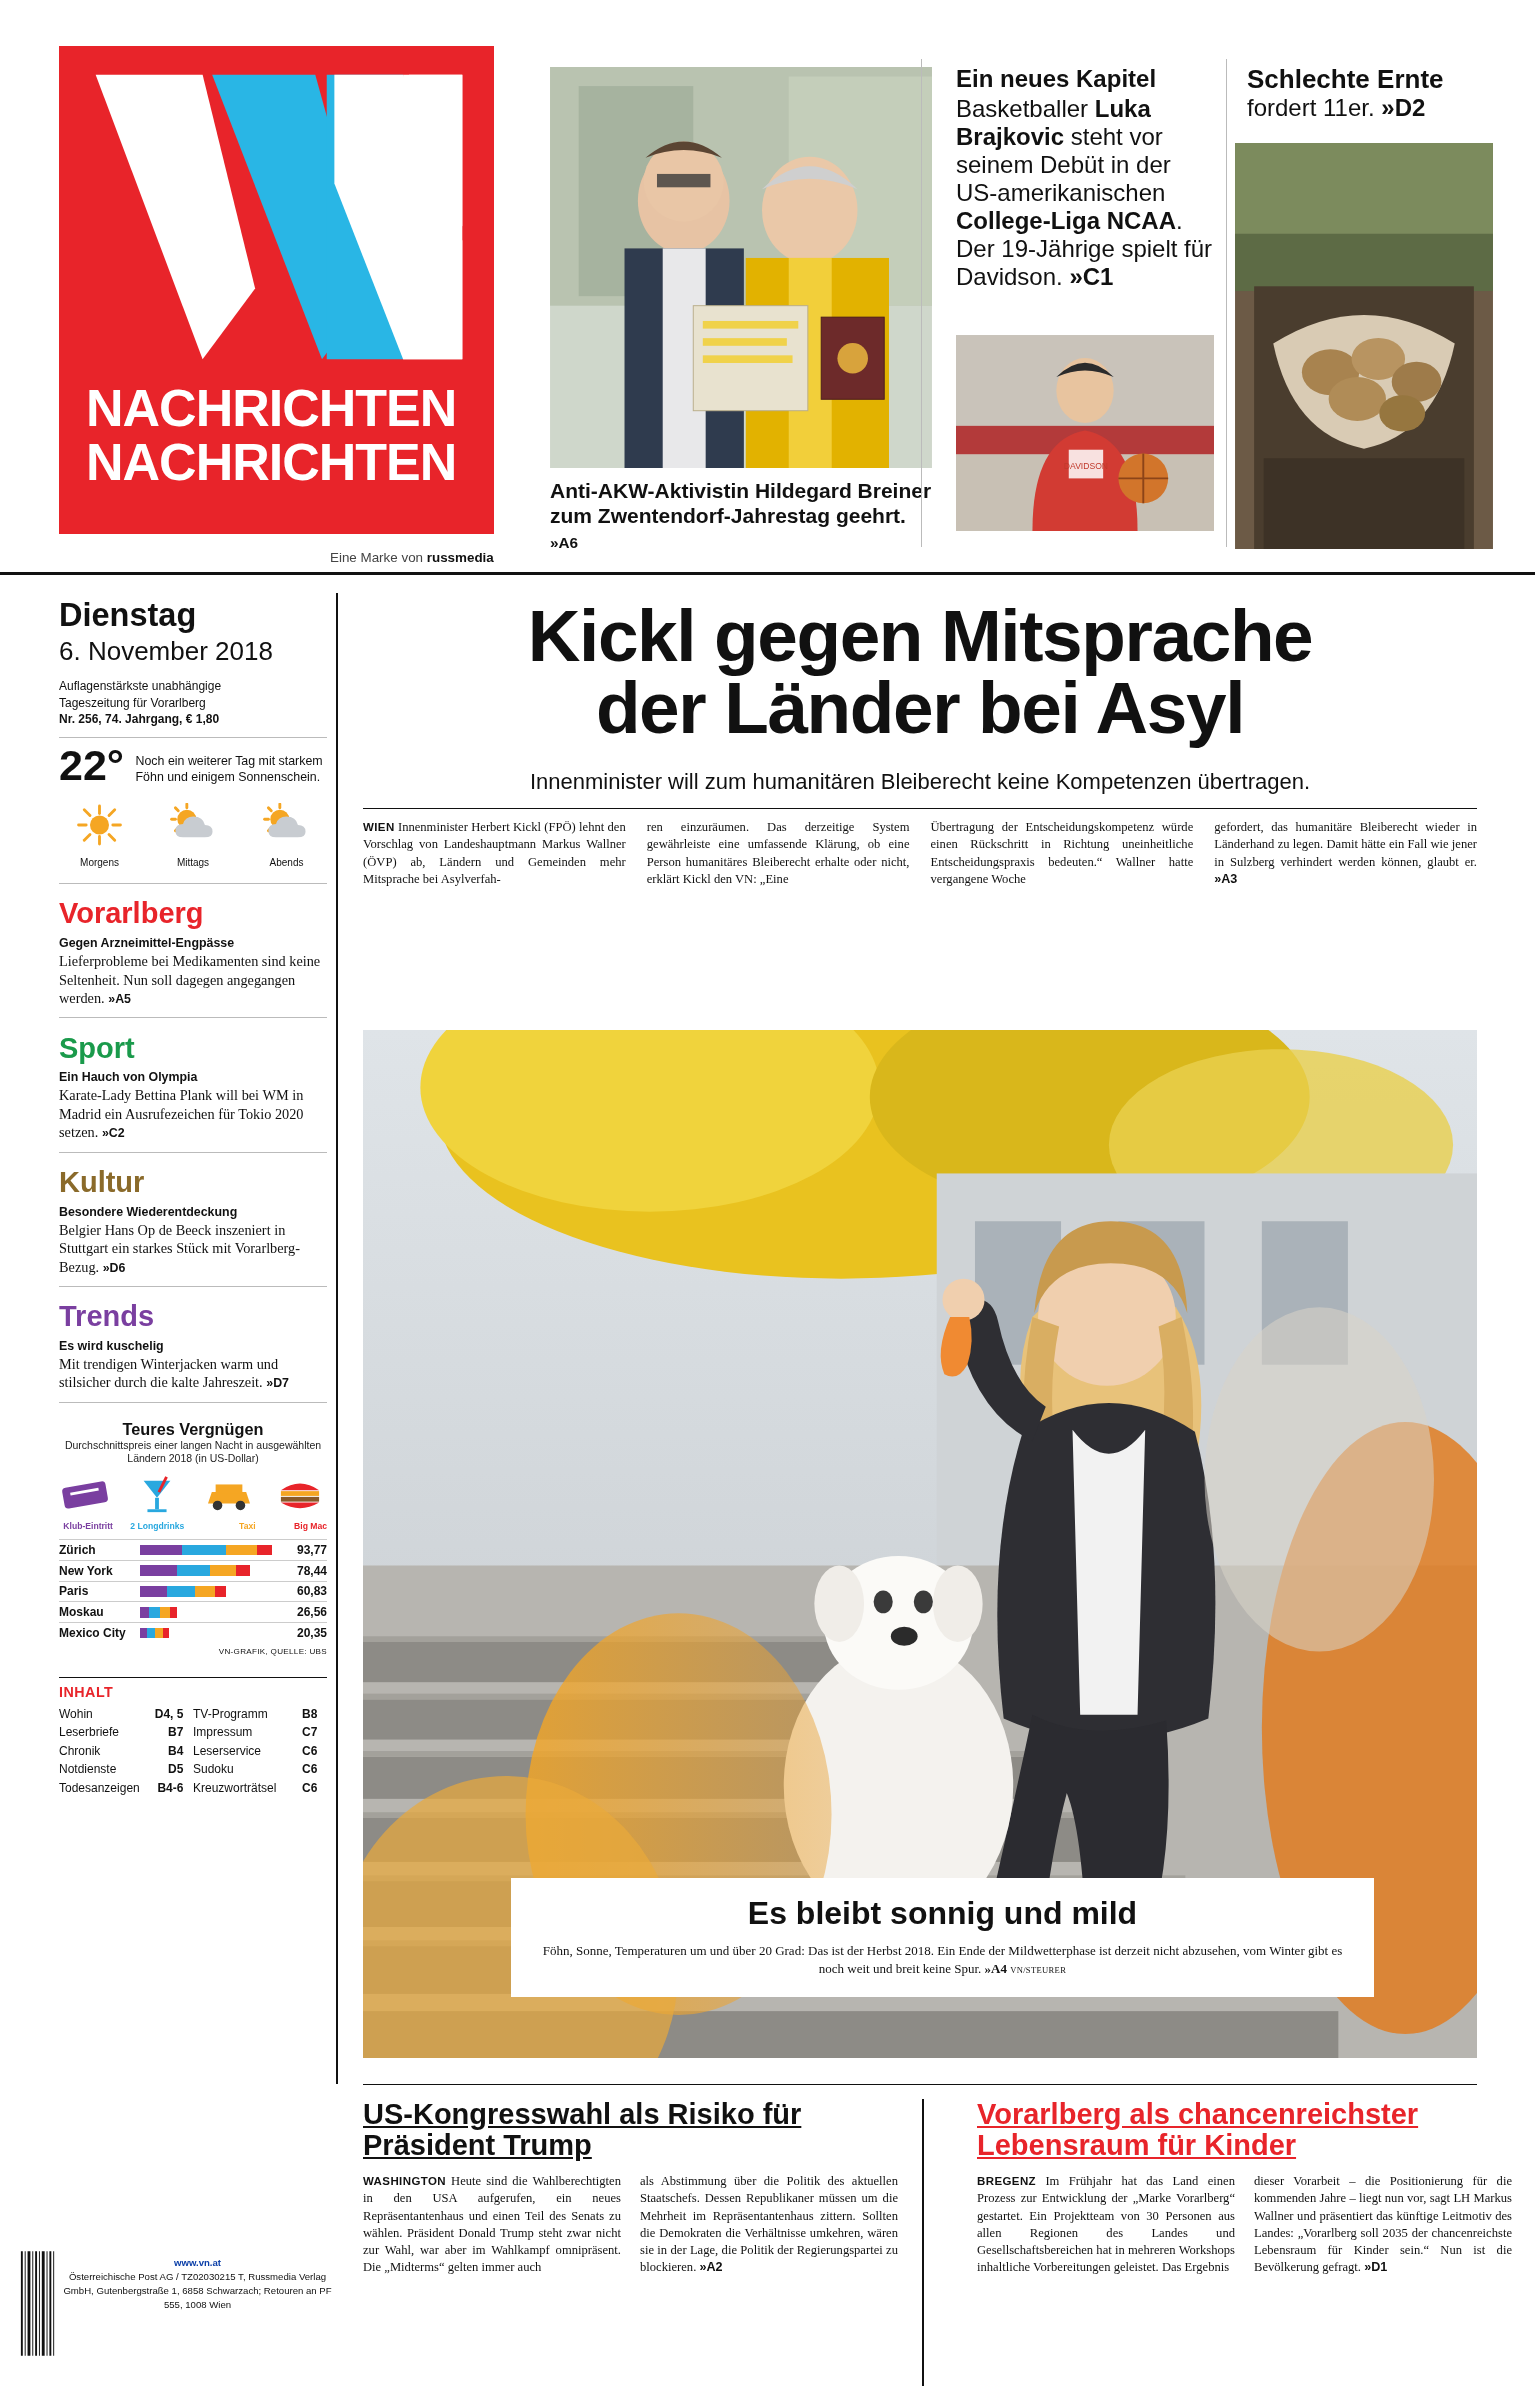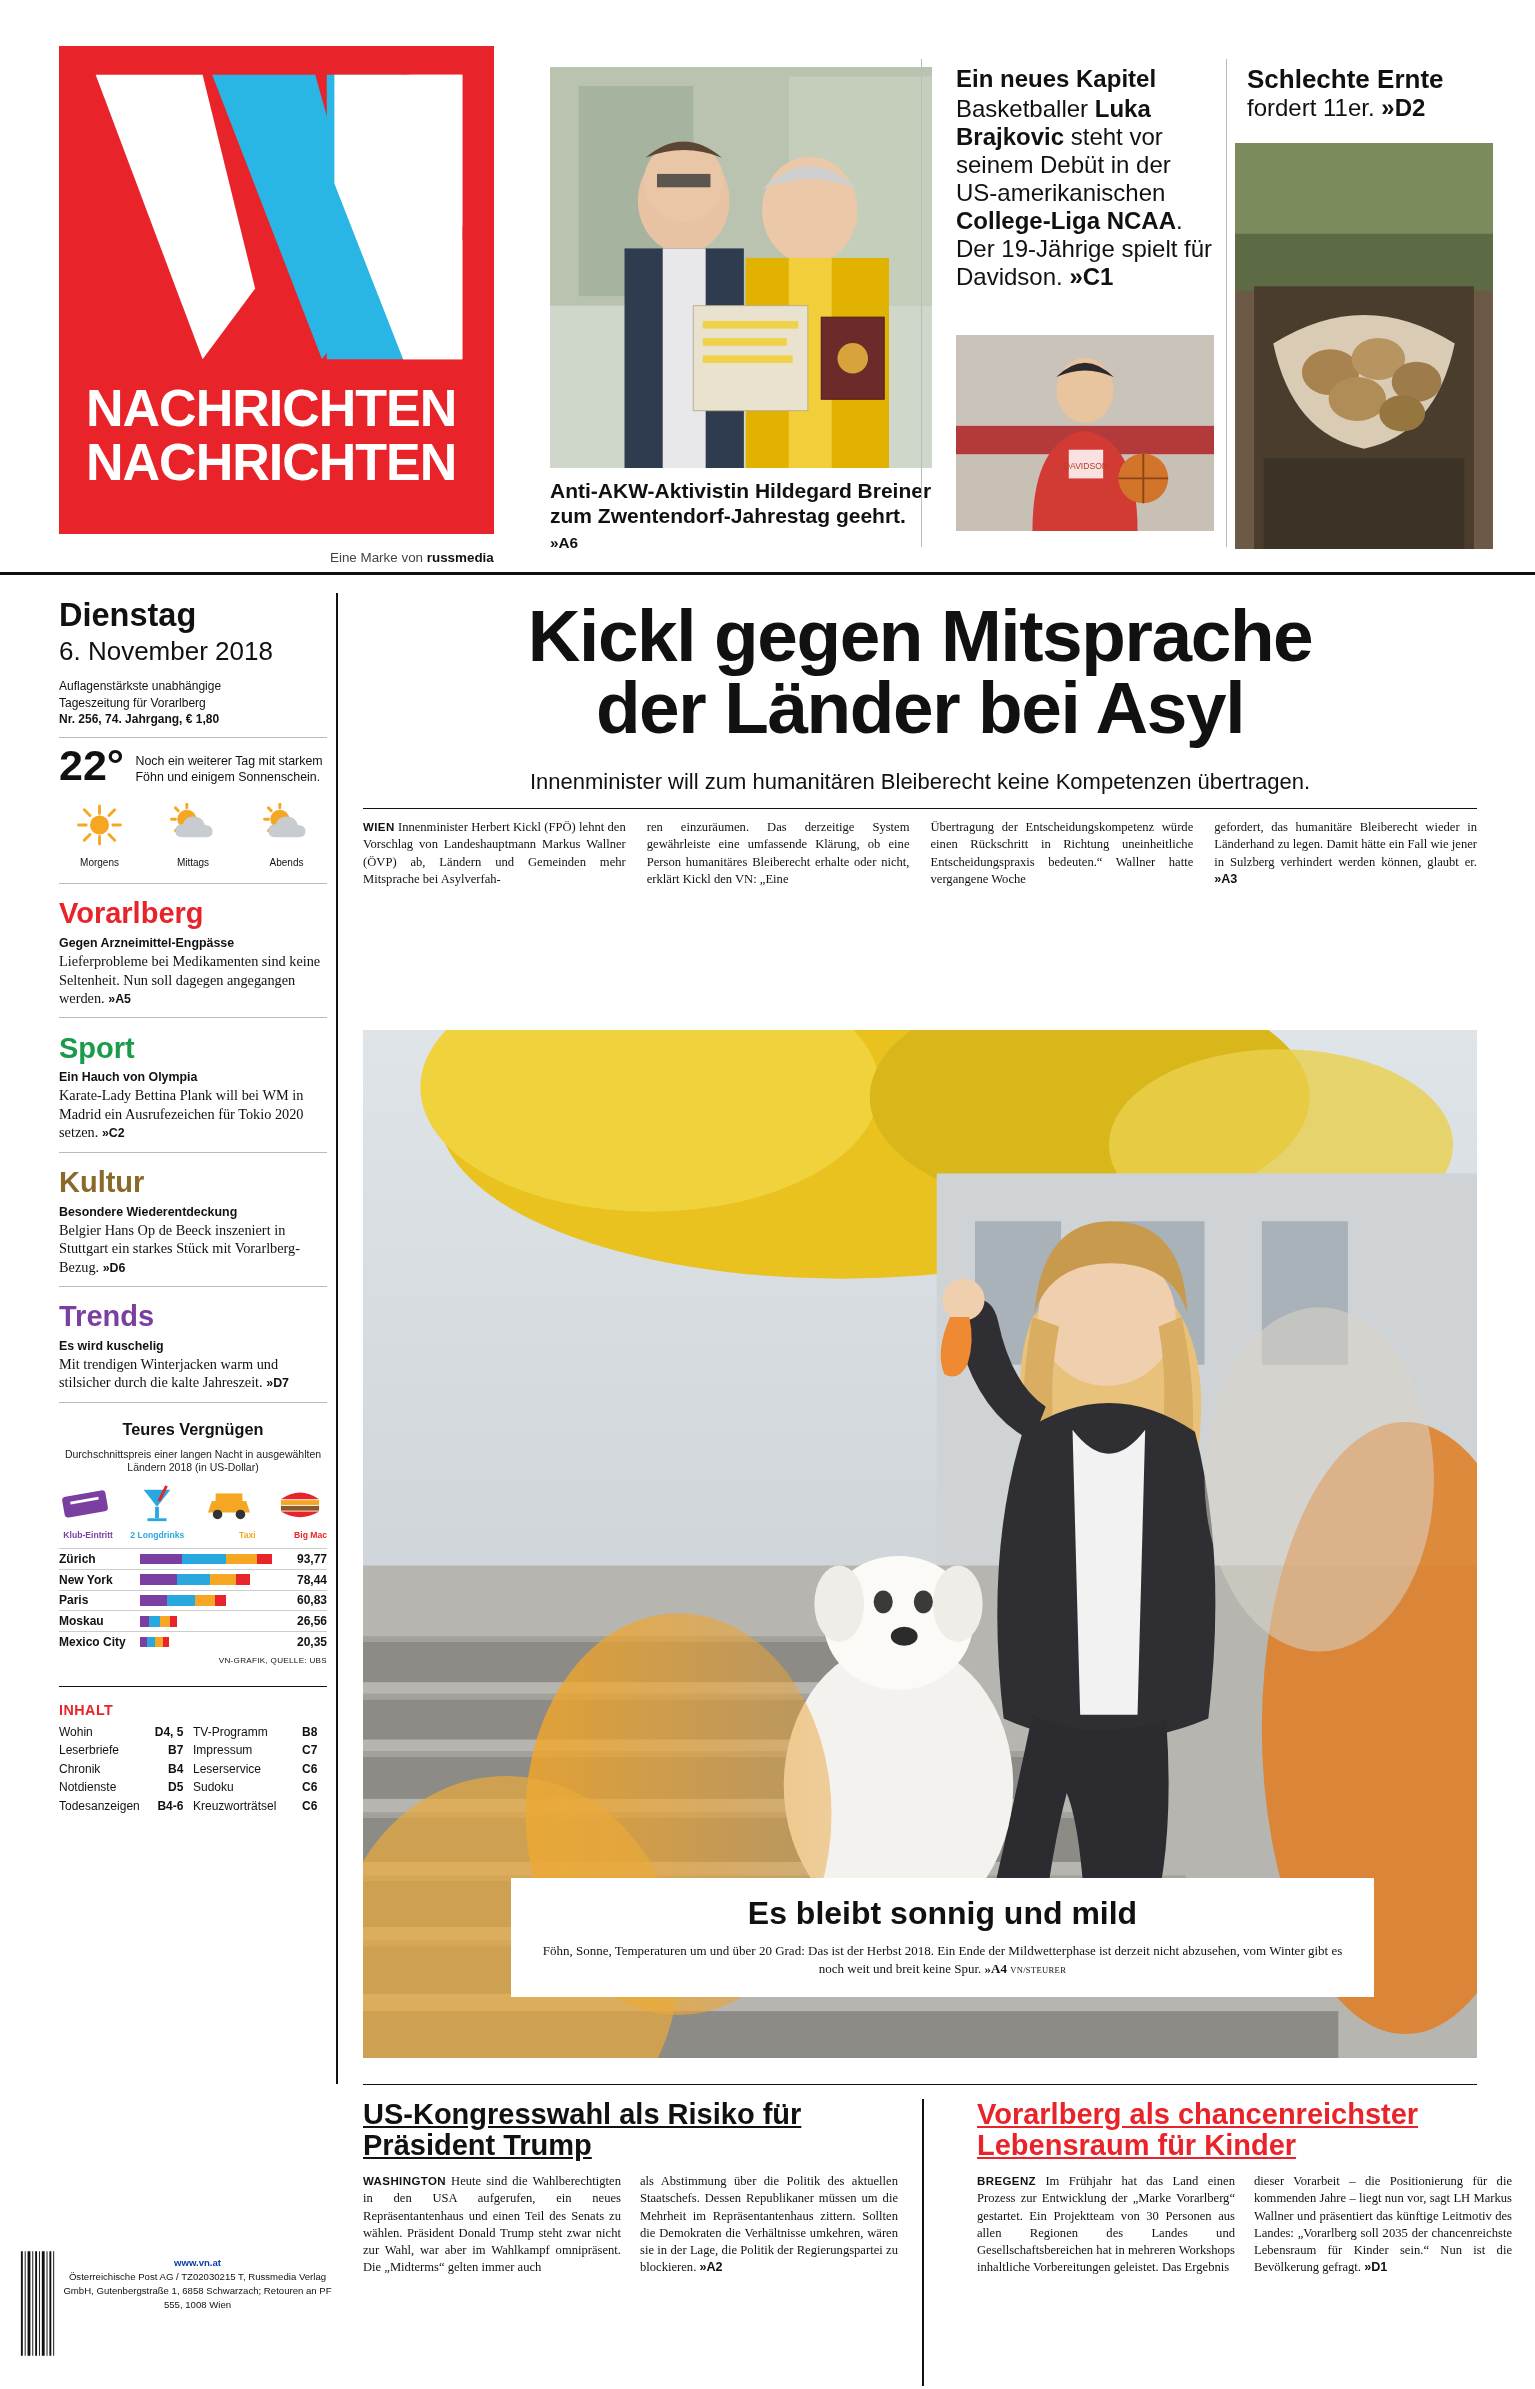--- a/index.html
+++ b/index.html
@@ -51,31 +51,31 @@
   .sec p{font-size:14.3px;line-height:1.3;margin:0;font-family:"Liberation Serif",serif;}
   .sec .ref{font-weight:bold;font-family:"Liberation Sans",sans-serif;font-size:12.4px;}
   .c-vlbg{color:#e8242a;}
   .c-sport{color:#1a9a4b;}
   .c-kultur{color:#8a6a2a;}
   .c-trends{color:#7a3fa0;}
 
   
   .chartbox{margin-top:17px;}
   .chart-title{text-align:center;font-size:16.3px;font-weight:bold;}
-  .chart-sub{text-align:center;font-size:10.5px;line-height:1.25;margin-top:9px;color:#222;}
+  .chart-sub{text-align:center;font-size:10.5px;line-height:1.25;margin-top:0;color:#222;}
   .chart-icons{display:flex;justify-content:space-between;align-items:flex-end;margin-top:9.6px;height:57px;}
   .icon-lab{font-size:8.6px;font-weight:bold;text-align:right;margin-top:2.9px;}
   .chart-rows{margin-top:7.6px;}
   .crow{display:flex;align-items:center;font-size:12px;border-top:1px solid #ccc;padding:2.9px 0;}
   .crow .city{width:81px;font-weight:bold;}
   .crow .bars{flex:1;height:10.5px;display:flex;}
   .crow .val{width:55px;text-align:right;font-weight:bold;}
   .chart-src{font-size:8.1px;text-align:right;margin-top:3.8px;letter-spacing:0.3px;}
 
-  .inhalt{margin-top:21px;border-top:1.9px solid #111;padding-top:15px;}
+  .inhalt{margin-top:21px;border-top:1.9px solid #111;padding-top:6px;}
   .inhalt h4{color:#e8242a;font-size:14.3px;margin:0 0 4.8px;letter-spacing:0.5px;}
   .inh-grid{display:flex;font-size:12px;line-height:1.55;}
   .inh-grid div{flex:1;}
   .inh-grid .r{display:flex;justify-content:space-between;padding-right:9.6px;}
   .inh-grid .r b{font-weight:bold;}
 
   .footer-left{position:absolute;left:59px;top:2256px;width:277px;font-size:9.6px;line-height:1.45;text-align:center;}
   .footer-left a{color:#0a3ea8;font-weight:bold;text-decoration:none;}
   .barcode{position:absolute;left:19px;top:2251px;width:38px;height:105px;}
 

